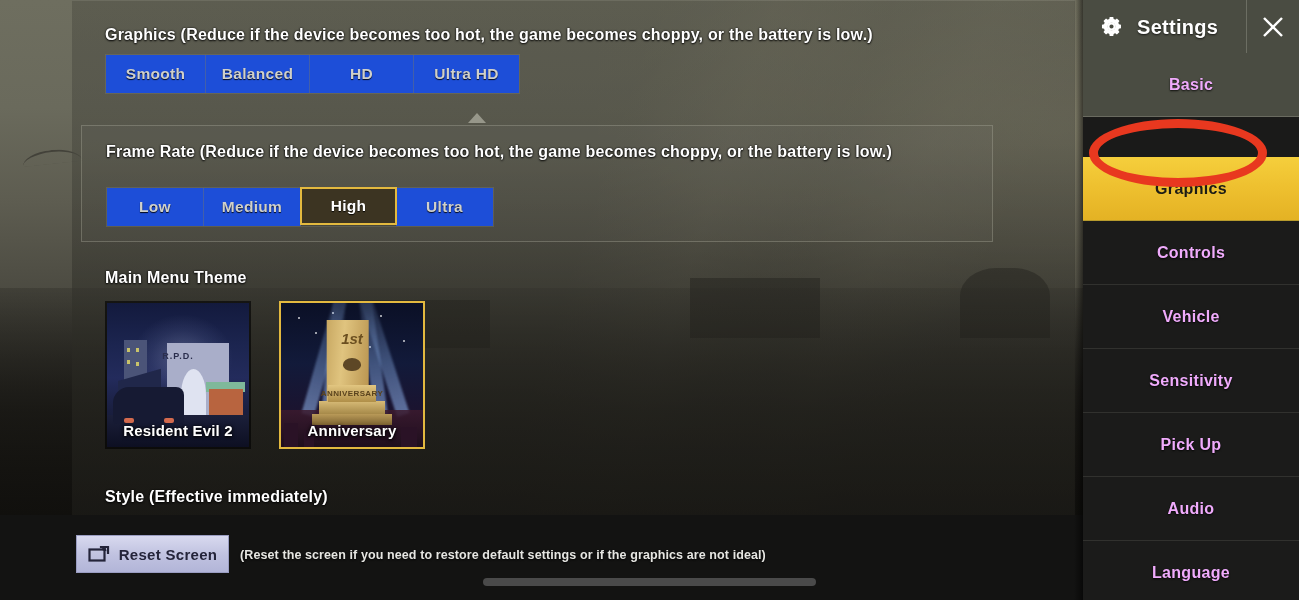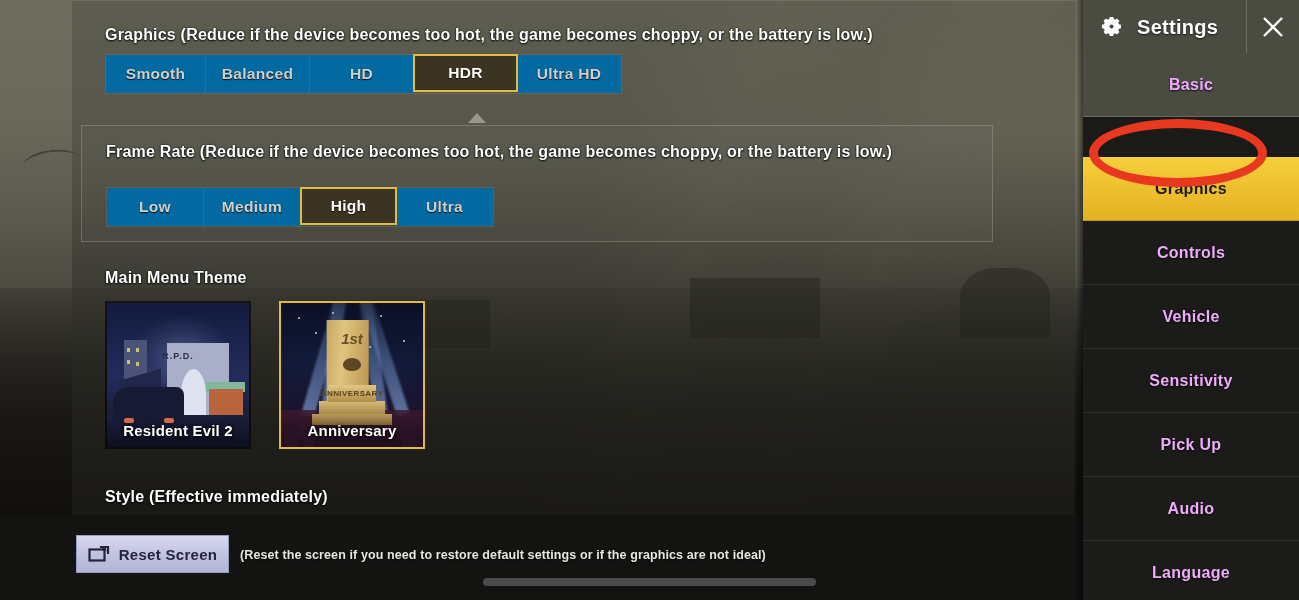--- a/index.html
+++ b/index.html
@@ -112,21 +112,21 @@
     border: 1px solid rgba(150,150,135,0.30);
     background: rgba(0,0,0,0.08);
     width: max-content;
   }
   .seg {
     position: relative;
     height: 38px;
     display: flex;
     align-items: center;
     justify-content: center;
-    background: #0369a1;
+    background: #1d4ed8;
     color: #cfd0cb;
     font-size: 15.5px;
     font-weight: 700;
     letter-spacing: .3px;
     border-right: 1px solid rgba(120,120,108,0.42);
     text-shadow: 0 1px 1px rgba(0,0,0,0.9);
     cursor: pointer;
   }
   .seg:last-child { border-right: none; }
   .seg.active {
@@ -397,21 +397,20 @@
 
   <div id="panel">
     <div id="panel-inner">
 
       <div id="graphics-block">
         <div class="section-label">Graphics (Reduce if the device becomes too hot, the game becomes choppy, or the battery is low.)</div>
         <div class="seg-row" id="graphics-row">
           <div class="seg">Smooth</div>
           <div class="seg">Balanced</div>
           <div class="seg">HD</div>
-          <div class="seg active">HDR</div>
           <div class="seg">Ultra HD</div>
         </div>
       </div>
 
       <div id="caret"></div>
 
       <div id="framerate-box">
         <div class="section-label">Frame Rate (Reduce if the device becomes too hot, the game becomes choppy, or the battery is low.)</div>
         <div id="framerate-row-wrap">
           <div class="seg-row" id="framerate-row">

